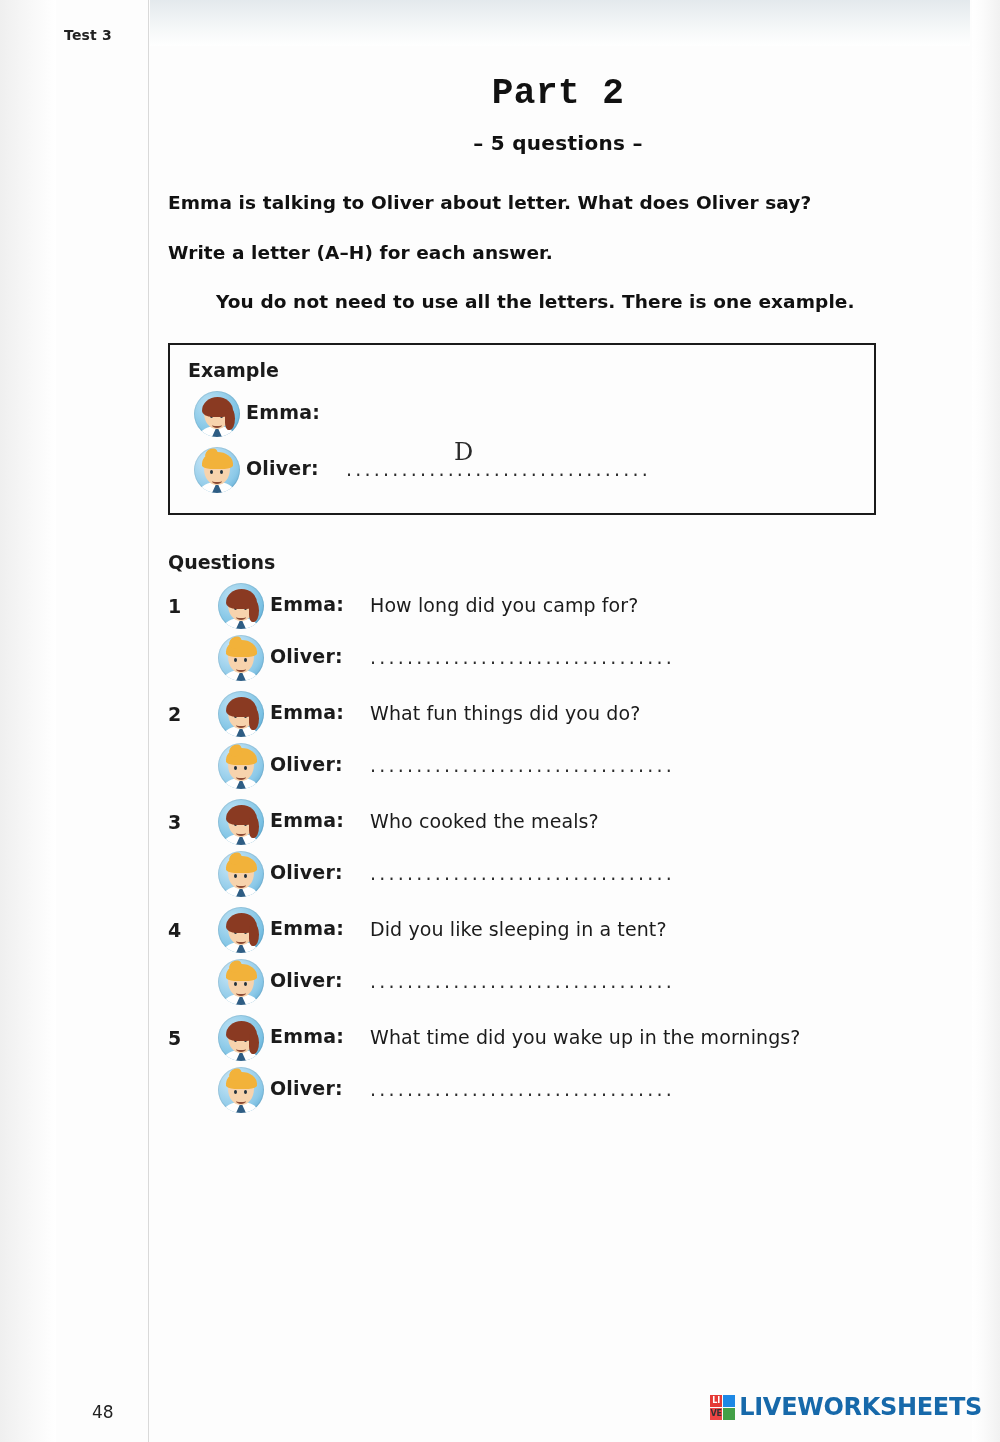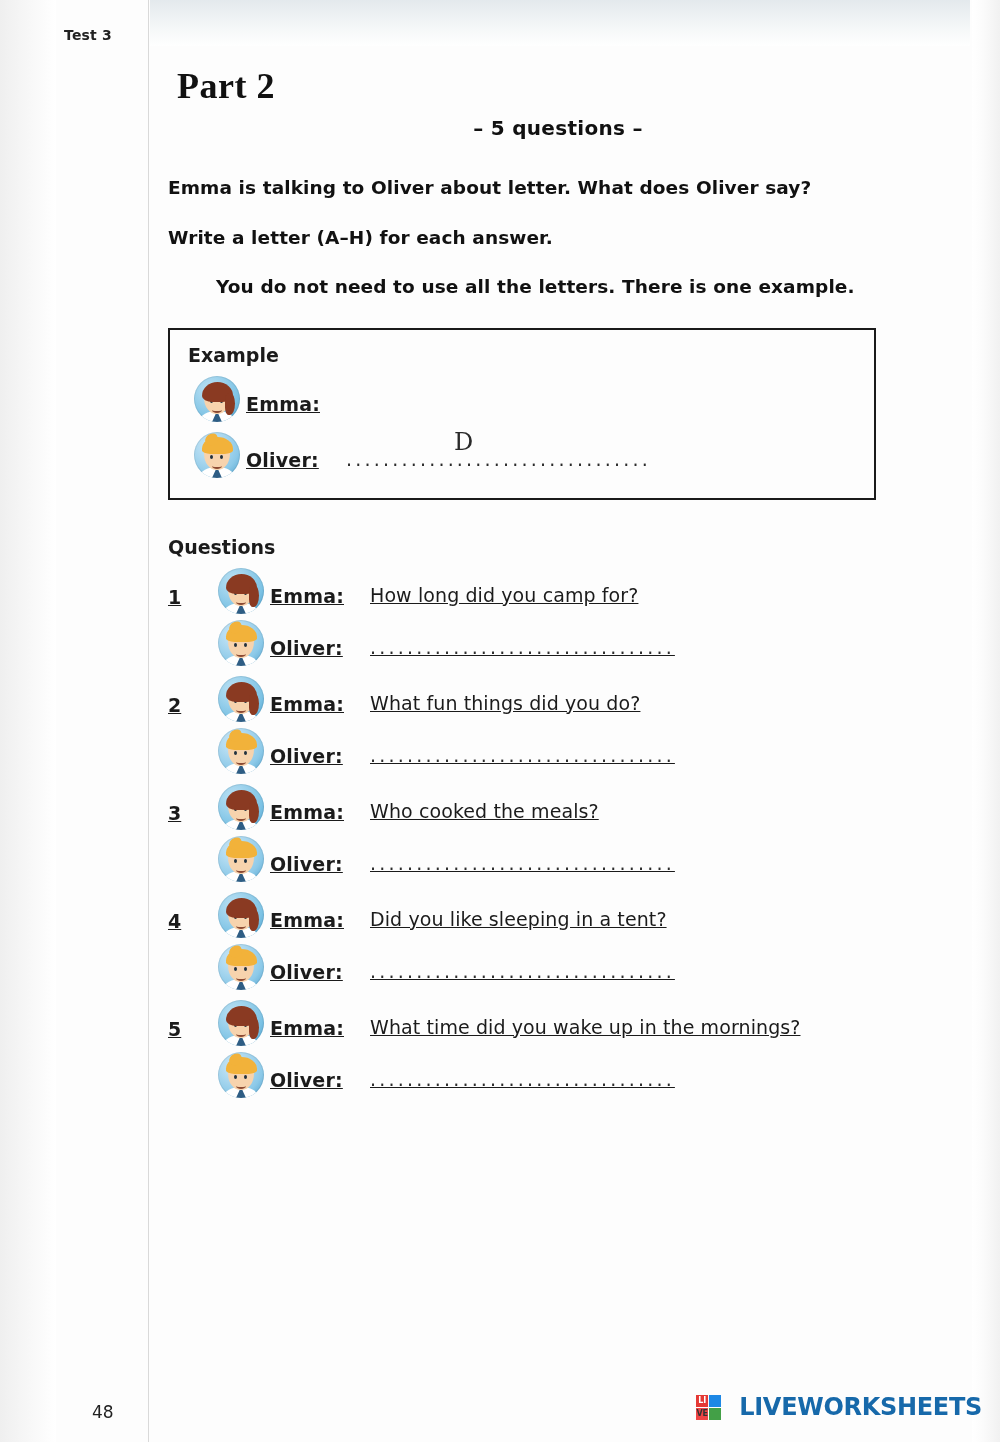--- a/index.html
+++ b/index.html
@@ -59,23 +59,24 @@
   }
 
   .content {
     position: absolute;
     left: 168px;
     top: 0;
     width: 780px;
   }
 
   h1.part-title {
-    margin: 9px;
+    margin: 17px;
     padding-top: 56px;
-    font-family: Liberation Serif, serif;
+    text-align: center;
+    font-family: Liberation Mono, monospace;
     font-size: 36px;
     font-weight: bold;
     letter-spacing: .5px;
     color: #111;
   }
   .subtitle {
     text-align: center;
     font-size: 20px;
     font-weight: bold;
     margin-top: 8px;
@@ -103,23 +104,22 @@
     width: 708px;
     box-sizing: border-box;
   }
   .example-title {
     font-size: 19px;
     font-weight: bold;
   }
 
   .row {
     display: flex;
-    align-items: center;
+    align-items: flex-start;
     margin-top: 6px;
-    text-decoration: underline;
   }
   .num-col {
     width: 44px;
     flex: 0 0 44px;
     font-size: 19px;
     font-weight: bold;
     padding-top: 16px;
     text-align: left;
   }
   .avatar-col {
@@ -285,21 +285,21 @@
     font-size: 17px;
     color: #222;
   }
 
   .brand {
     position: absolute;
     right: 18px;
     top: 1393px;
     display: flex;
     align-items: center;
-    gap: 18px;
+    gap: 4px;
   }
   .brand-squares {
     display: grid;
     grid-template-columns: 12px 12px;
     grid-template-rows: 12px 12px;
     gap: 1px;
   }
   .sq {
     color: #ffffff;
     font-size: 8px;

